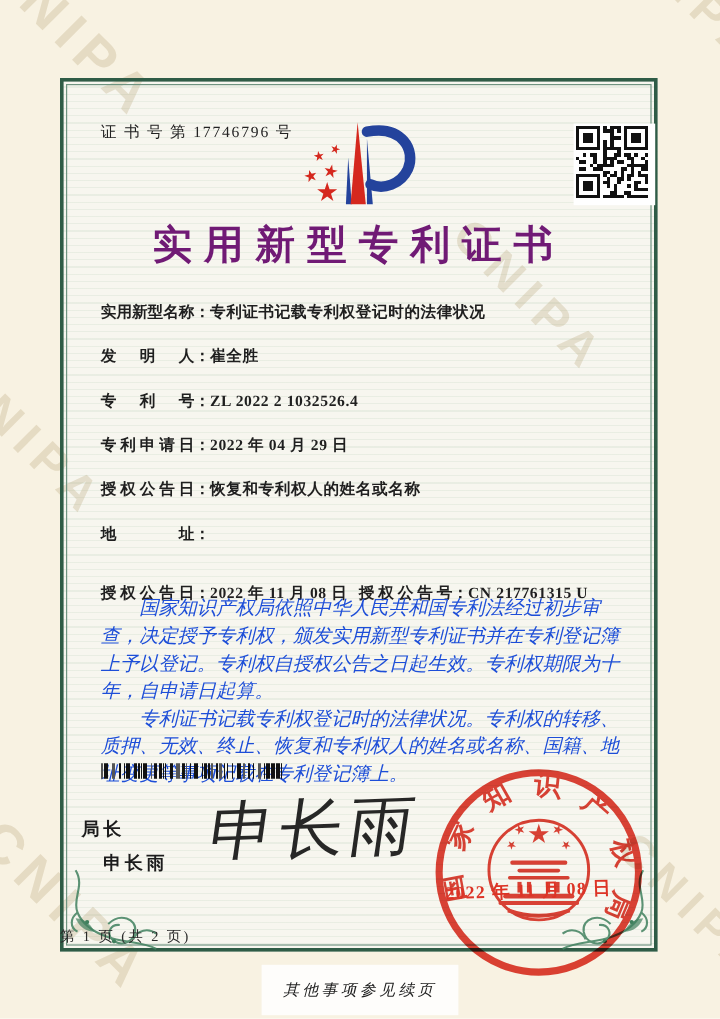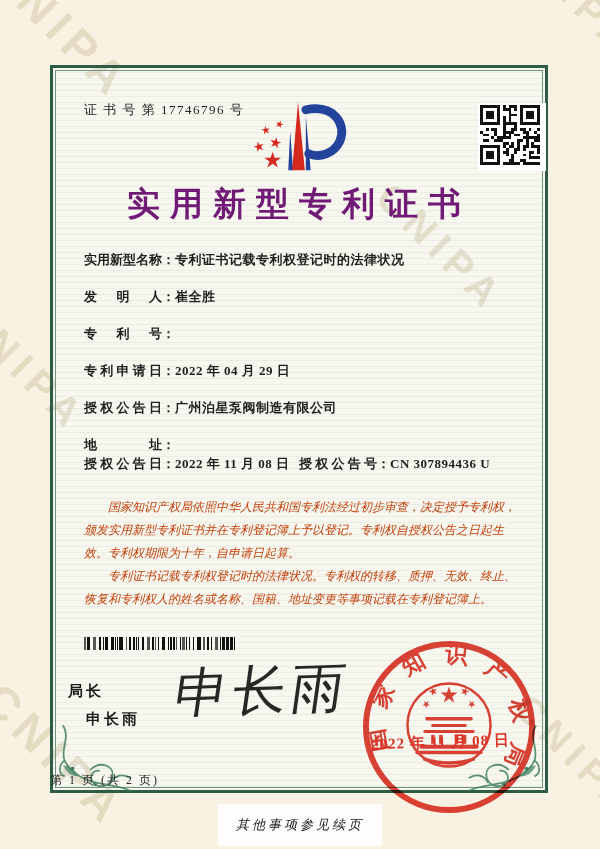--- a/index.html
+++ b/index.html
@@ -29,22 +29,22 @@
       font-size:33px;font-weight:700;letter-spacing:10px;color:#701a75;}
 
   .fields{position:absolute;z-index:4;left:84px;top:250px;width:438px;font-size:13px;color:#1f1f1f;}
   .frow{display:flex;line-height:19px;margin-bottom:18px;font-weight:600;position:relative;}
   .flabel{display:inline-block;width:78px;text-align:justify;text-align-last:justify;flex:none;}
   .fcolon{flex:none;}
   .fvalue{letter-spacing:.5px;}
   .addr .fvalue{line-height:17px;}
   .pair2{position:absolute;left:215px;top:0;display:flex;font-family:Liberation Serif, serif;}
 
-  .paras{position:absolute;z-index:4;left:84px;top:496px;width:438px;font-size:12px;
-      line-height:23px;color:#c2410c;font-style:italic;}
+  .paras{position:absolute;z-index:4;left:84px;top:496px;width:438px;font-size:16px;
+      line-height:23px;color:#1d4ed8;font-style:italic;}
   .paras p{margin:0;text-indent:2em;}
 
   .barcode{position:absolute;z-index:4;left:84px;top:636px;width:154px;height:13px;}
 
   .sig-title{position:absolute;z-index:4;left:68px;top:682px;font-size:15px;letter-spacing:3px;
       font-family:"Liberation Sans","DejaVu Sans",sans-serif;font-weight:600;color:#1c1c1c;}
   .sig-name{position:absolute;z-index:4;left:86px;top:710px;font-size:15px;letter-spacing:3px;
       font-family:"Liberation Sans","DejaVu Sans",sans-serif;font-weight:600;color:#1c1c1c;}
   .sig-script{position:absolute;z-index:5;left:175px;top:655px;font-size:54px;font-weight:500;
       letter-spacing:4px;color:#161616;transform:rotate(-2deg) skewX(-10deg);opacity:.92;}
@@ -248,43 +248,44 @@
       <span class="fvalue">专利证书记载专利权登记时的法律状况</span>
     </div>
     <div class="frow">
       <span class="flabel">发明人</span>
         <span class="fcolon">：</span>
       <span class="fvalue">崔全胜</span>
     </div>
     <div class="frow">
       <span class="flabel">专利号</span>
         <span class="fcolon">：</span>
+      <span class="fvalue">ZL 2022 2 1032526.4</span>
     </div>
     <div class="frow">
       <span class="flabel">专利申请日</span>
         <span class="fcolon">：</span>
       <span class="fvalue">2022 年 04 月 29 日</span>
     </div>
     <div class="frow">
       <span class="flabel">授权公告日</span>
         <span class="fcolon">：</span>
-      <span class="fvalue">广州泊星泵阀制造有限公司</span>
-    </div>
-    <div class="frow addr" style="margin-bottom:0">
+      <span class="fvalue">恢复和专利权人的姓名或名称</span>
+    </div>
+    <div class="frow addr" style="margin-bottom:30px">
       <span class="flabel">地址</span>
         <span class="fcolon">：</span>
     </div>
     <div class="frow">
       <span class="flabel">授权公告日</span>
         <span class="fcolon">：</span>
       <span class="fvalue">2022 年 11 月 08 日</span>
       <span class="pair2">
         <span class="flabel">授权公告号</span>
           <span class="fcolon">：</span>
-        <span class="fvalue">CN 307894436 U</span>
+        <span class="fvalue">CN 217761315 U</span>
       </span>
     </div>
   </div>
 
   <div class="paras">
     <p>国家知识产权局依照中华人民共和国专利法经过初步审查，决定授予专利权，颁发实用新型专利证书并在专利登记簿上予以登记。专利权自授权公告之日起生效。专利权期限为十年，自申请日起算。</p>
     <p>专利证书记载专利权登记时的法律状况。专利权的转移、质押、无效、终止、恢复和专利权人的姓名或名称、国籍、地址变更等事项记载在专利登记簿上。</p>
   </div>
 
   <div class="barcode">

